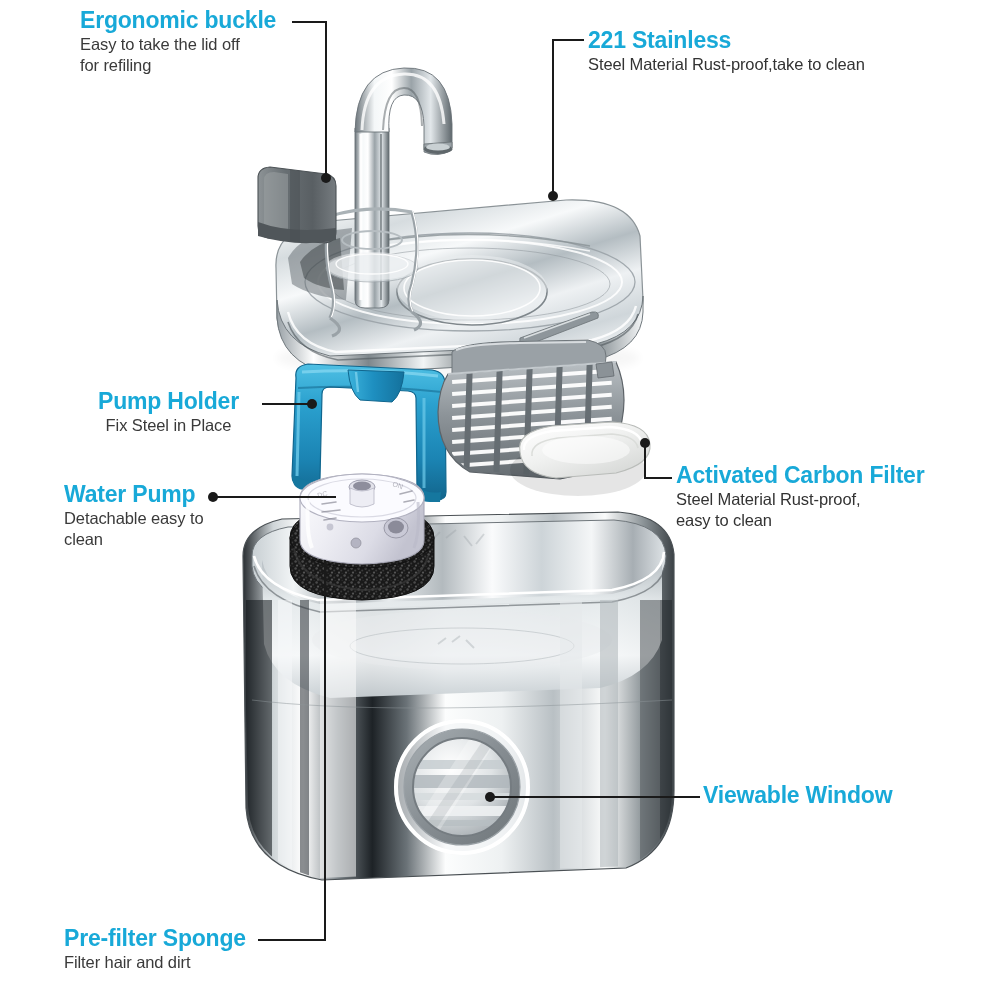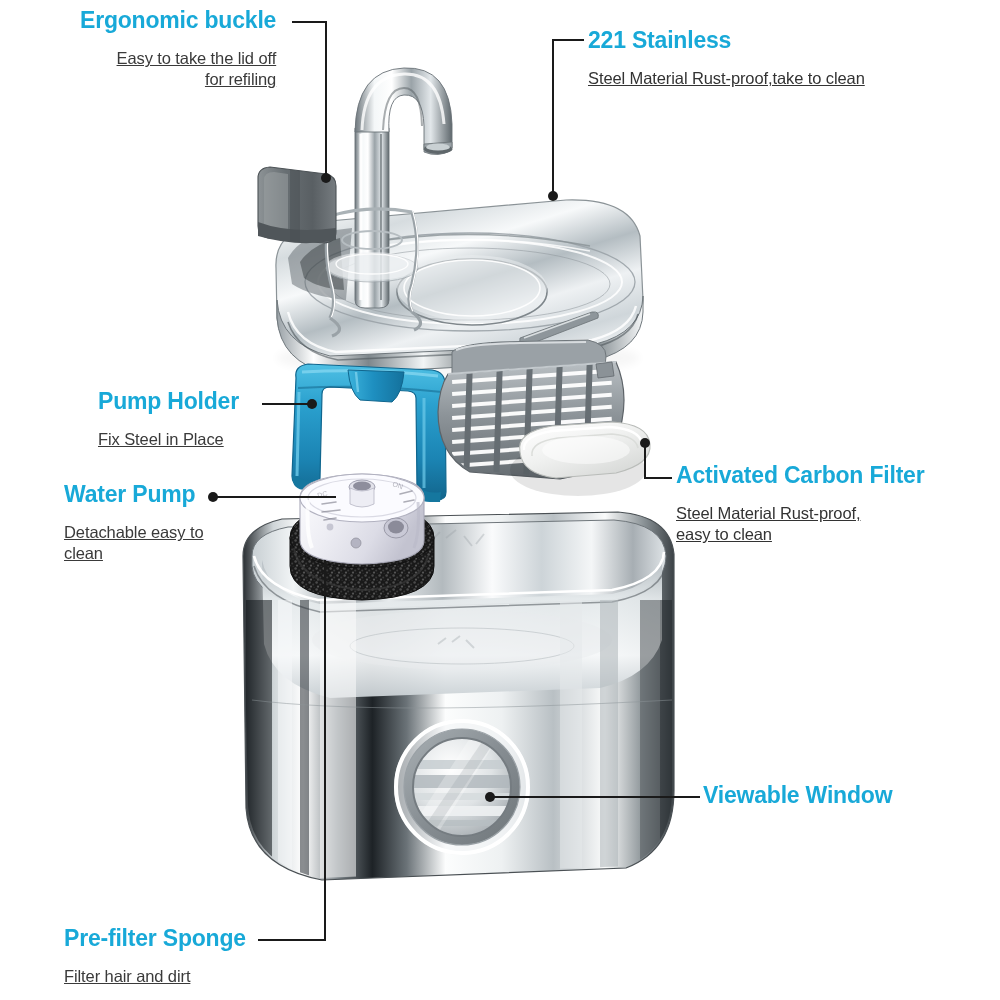--- a/index.html
+++ b/index.html
@@ -16,28 +16,28 @@
   svg.layer{pointer-events:none;}
 
   
   .callout{position:absolute;}
   .callout .title{
     font-size:23px;font-weight:bold;color:#18a9d8;
     white-space:nowrap;line-height:1.05;letter-spacing:-0.2px;
   }
   .callout .desc{
     font-size:16.5px;color:#333333;line-height:1.28;
-    white-space:pre-line;margin-top:16px;letter-spacing:-0.1px;text-decoration:underline;
+    white-space:pre-line;margin-top:2px;letter-spacing:-0.1px;
   }
-  .callout.ta-right{text-align:right;}
+  .callout.ta-right{text-align:left;}
 
   
   #c-buckle{left:80px;top:8px;}
   #c-304{left:588px;top:28px;}
-  #c-holder{left:98px;top:389px;}
+  #c-holder{left:98px;top:389px;text-align:center;}
   #c-pump{left:64px;top:482px;}
   #c-carbon{left:676px;top:463px;}
   #c-window{left:703px;top:783px;text-align:center;}
   #c-sponge{left:64px;top:926px;}
 
   #c-buckle .desc,#c-holder .desc,#c-pump .desc,#c-sponge .desc{color:#3a3a3a;}
 </style>
 </head>
 <body>
 

